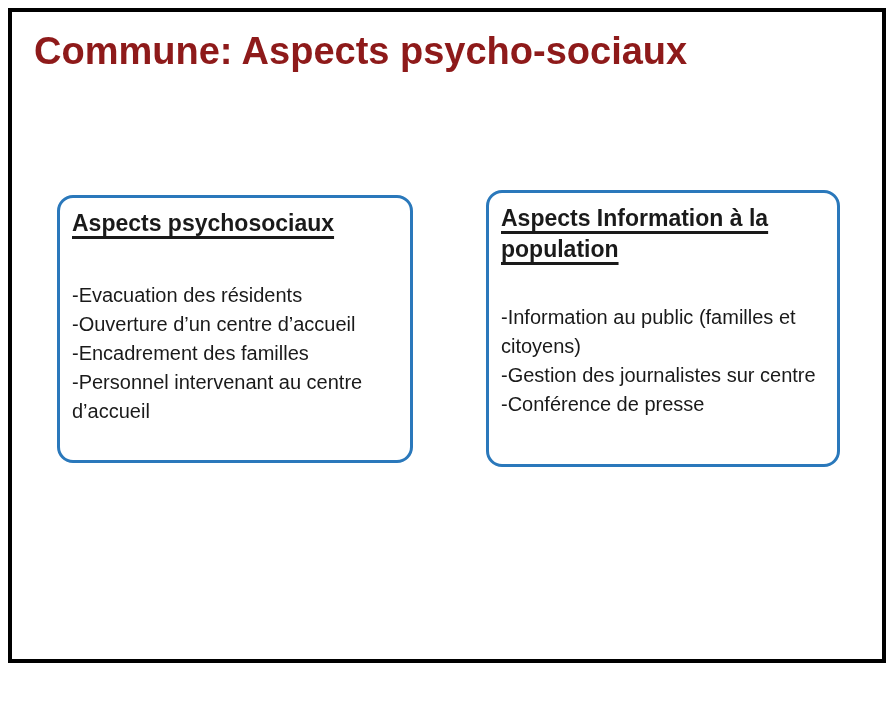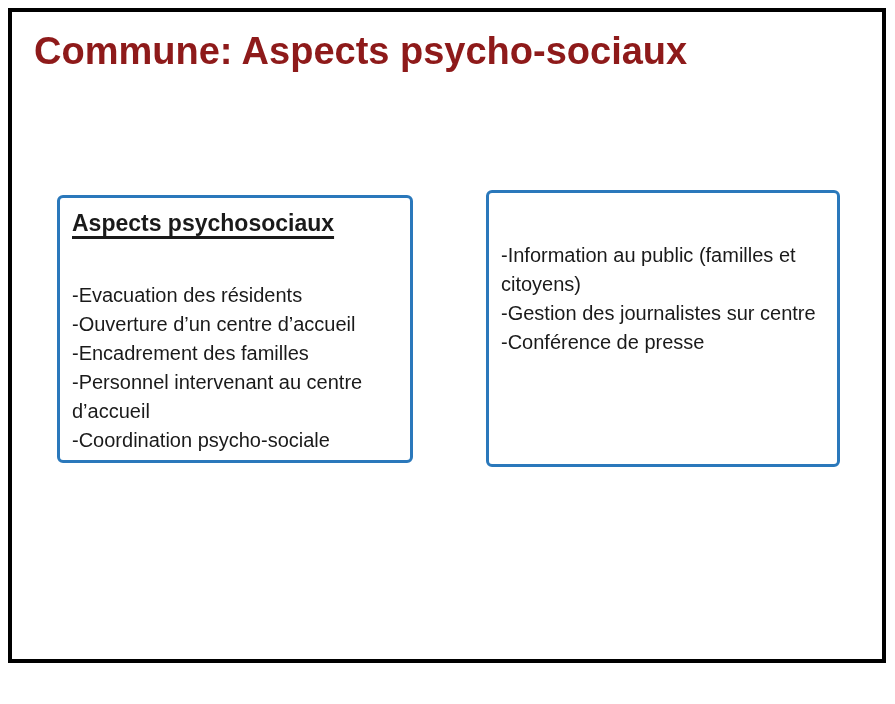--- a/index.html
+++ b/index.html
@@ -27,21 +27,21 @@
     font-weight: bold;
     color: #8e1a1a;
     letter-spacing: 0px;
     line-height: 46px;
     font-family: "Liberation Sans", sans-serif;
   }
 
   .box {
     position: absolute;
     border: 3px solid #2a78bb;
-    border-radius: 6px;
+    border-radius: 16px;
     background: #ffffff;
     padding: 10px 14px 10px 12px;
     color: #1a1a1a;
   }
   .box-left  { left: 45px;  top: 183px; width: 356px; height: 268px; }
   .box-right { left: 474px; top: 178px; width: 354px; height: 277px; }
 
   .box-heading {
     font-size: 23px;
     font-weight: bold;
@@ -78,25 +78,25 @@
 
     <h1 class="title">Commune: Aspects psycho-sociaux</h1>
 
     <div class="box box-left">
       <div class="box-heading">Aspects psychosociaux</div>
       <div class="box-list">
         <div class="box-item">-Evacuation des résidents</div>
         <div class="box-item">-Ouverture d’un centre d’accueil</div>
         <div class="box-item">-Encadrement des familles</div>
         <div class="box-item">-Personnel intervenant au centre d’accueil</div>
-        <div class="box-item">-Coordination psycho-sociale</div>
       </div>
     </div>
 
     <div class="box box-right">
+      <div class="box-heading">Aspects Information à la population</div>
       <div class="box-list">
         <div class="box-item">-Information au public (familles et citoyens)</div>
         <div class="box-item">-Gestion des journalistes sur centre</div>
         <div class="box-item">-Conférence de presse</div>
       </div>
     </div>
 
   </div>
 
 

